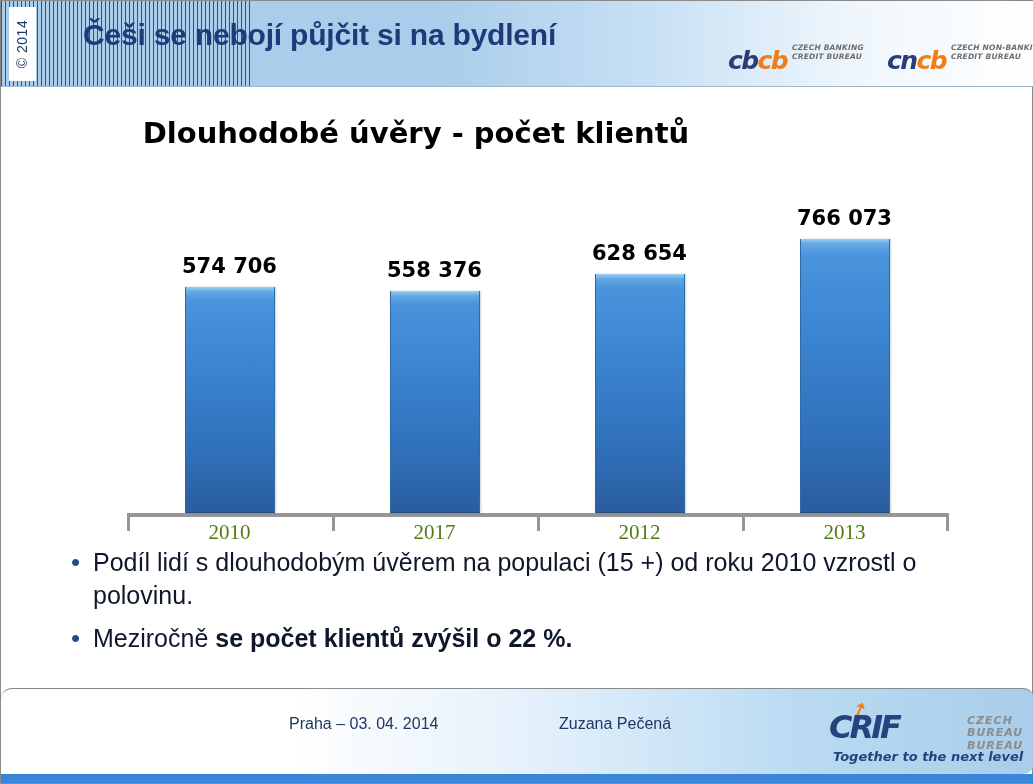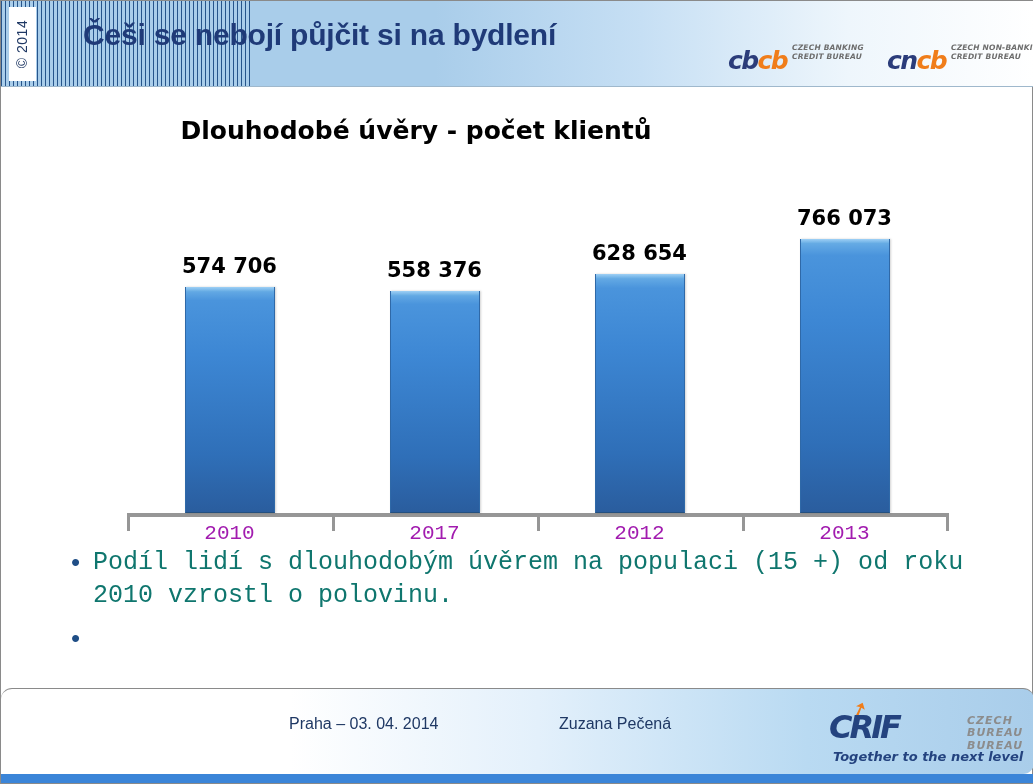--- a/index.html
+++ b/index.html
@@ -73,21 +73,21 @@
     color:#6d6d6d; letter-spacing:0.2px;
     font-family:"DejaVu Sans", sans-serif;
     white-space:nowrap;
   }
 
   
   #chart-area { position:absolute; left:0; top:87px; width:1033px; height:440px; }
   #chart-title {
     position:absolute; left:0; top:28px; width:830px;
     text-align:center;
-    font-size:25px; font-weight:bold; color:#000000;
+    font-size:29px; font-weight:bold; color:#000000;
     font-family:"DejaVu Sans", sans-serif;
   }
   #plot {
     position:absolute; left:126px; top:75px;
     width:822px; height:380px;
   }
   #axis-line {
     position:absolute; left:0; bottom:26px; width:822px; height:4px;
     background:#969696;
   }
@@ -114,37 +114,37 @@
     box-shadow: inset 0 2px 0 0 #8fc6f0, 1px 0 2px rgba(0,0,0,0.18);
     position:relative;
   }
   .bar::before {
     content:""; position:absolute; left:0; right:0; top:0; height:5px;
     background:linear-gradient(to bottom,#9ed0f5,#5fa7e2);
   }
   .cat-label {
     position:absolute; bottom:-2px;
     width:205px; text-align:center;
-    font-size:21px; color:#a21caf;
-    font-family:Liberation Mono, monospace;
+    font-size:21px; color:#4d7c0f;
+    font-family:Liberation Serif, serif;
   }
 
   
   #bullets {
     position:absolute; left:66px; top:545px; width:900px;
   }
   .bullet-row { display:flex; align-items:flex-start; margin-bottom:10px; }
   .bullet-dot {
     width:26px; flex:0 0 26px;
     color:#1f4e86; font-size:26px; line-height:32px; text-align:left;
     padding-left:4px;
   }
   .bullet-text {
-    font-size:25px; line-height:33px; color:#0f766e;
-    font-family:Liberation Mono, monospace;
+    font-size:25px; line-height:33px; color:#0f172a;
+    font-family:Liberation Sans, sans-serif;
   }
   .bullet-text b { font-weight:bold; }
 
   
   #footer {
     position:absolute; left:0; bottom:9px; width:1033px; height:86px;
     background:linear-gradient(to right,
         #ffffff 0%, #ffffff 28%, #e3f0fb 52%, #b9daf2 78%, #a9cdea 100%);
     border-top:1px solid #8a8a8a;
     border-radius:11px;
@@ -256,20 +256,21 @@
     </div>
   </div>
 
   <div id="bullets">
       <div class="bullet-row">
         <div class="bullet-dot">•</div>
         <div class="bullet-text"><span>Podíl lidí s dlouhodobým úvěrem na populaci (15 +) od roku 2010 vzrostl o polovinu.</span></div>
       </div>
       <div class="bullet-row">
         <div class="bullet-dot">•</div>
+        <div class="bullet-text"><span>Meziročně </span><b>se počet klientů zvýšil o 22 %.</b></div>
       </div>
     </div>
 
   <div id="footer">
     <div id="footer-place">Praha – 03. 04. 2014</div>
     <div id="footer-author">Zuzana Pečená</div>
     <div id="crif-logo">
       <div id="crif-swoosh">➚</div>
       <div id="crif-mark">CRIF</div>
       <div id="crif-sub">

